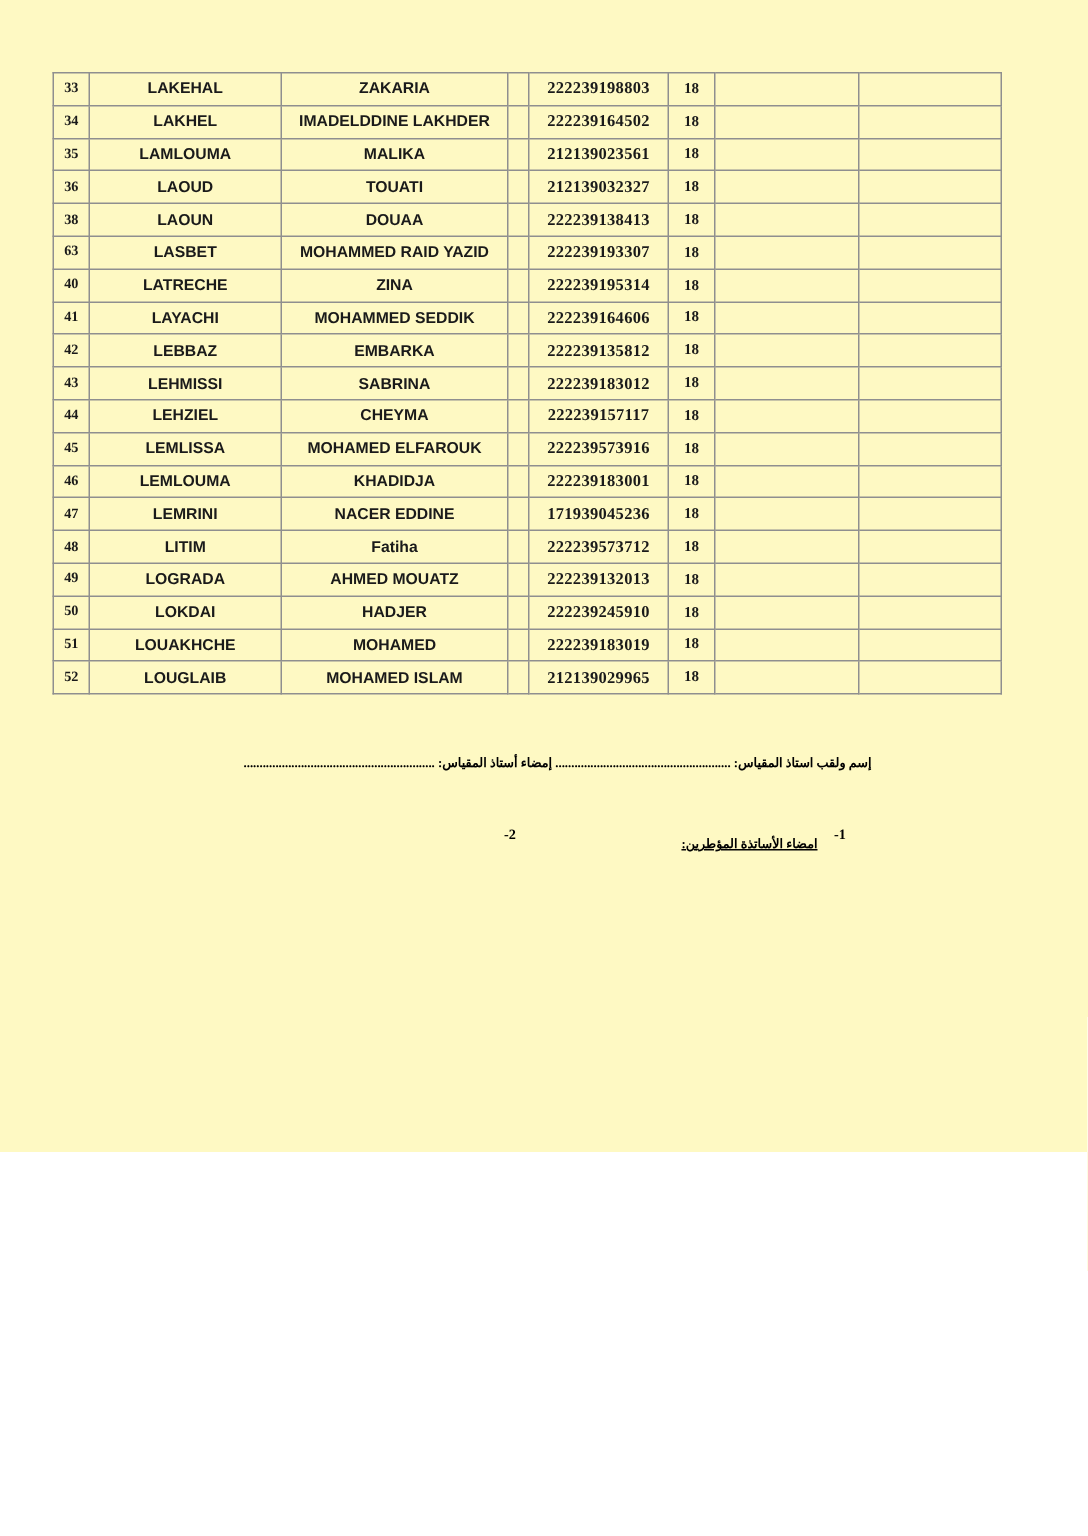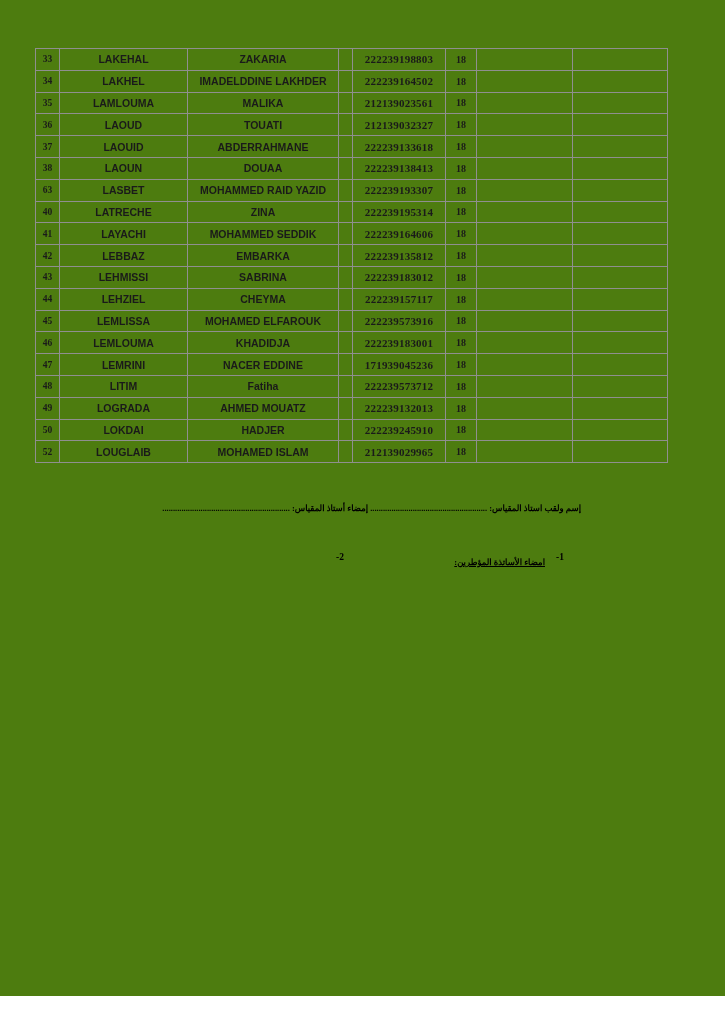--- a/index.html
+++ b/index.html
@@ -3,22 +3,22 @@
 <meta charset="utf-8">
 <style>
   html, body {
     margin: 0;
     padding: 0;
     background: #ffffff;
   }
   .page {
     position: relative;
     width: 725px;
-    height: 996px;
-    background: #4d7c0f;
+    height: 768px;
+    background: #fef9c3;
     overflow: hidden;
   }
   table.student-table {
     position: absolute;
     left: 35px;
     top: 48px;
     width: 632px;
     border-collapse: collapse;
     table-layout: fixed;
   }
@@ -141,30 +141,20 @@
           <td class="col-num">36</td>
           <td class="col-name">LAOUD</td>
           <td class="col-name">TOUATI</td>
           <td class="col-spacer"></td>
           <td class="col-id">212139032327</td>
           <td class="col-grade">18</td>
           <td class="col-empty"></td>
           <td class="col-empty"></td>
         </tr>
         <tr>
-          <td class="col-num">37</td>
-          <td class="col-name">LAOUID</td>
-          <td class="col-name">ABDERRAHMANE</td>
-          <td class="col-spacer"></td>
-          <td class="col-id">222239133618</td>
-          <td class="col-grade">18</td>
-          <td class="col-empty"></td>
-          <td class="col-empty"></td>
-        </tr>
-        <tr>
           <td class="col-num">38</td>
           <td class="col-name">LAOUN</td>
           <td class="col-name">DOUAA</td>
           <td class="col-spacer"></td>
           <td class="col-id">222239138413</td>
           <td class="col-grade">18</td>
           <td class="col-empty"></td>
           <td class="col-empty"></td>
         </tr>
         <tr>
@@ -281,20 +271,30 @@
           <td class="col-num">50</td>
           <td class="col-name">LOKDAI</td>
           <td class="col-name">HADJER</td>
           <td class="col-spacer"></td>
           <td class="col-id">222239245910</td>
           <td class="col-grade">18</td>
           <td class="col-empty"></td>
           <td class="col-empty"></td>
         </tr>
         <tr>
+          <td class="col-num">51</td>
+          <td class="col-name">LOUAKHCHE</td>
+          <td class="col-name">MOHAMED</td>
+          <td class="col-spacer"></td>
+          <td class="col-id">222239183019</td>
+          <td class="col-grade">18</td>
+          <td class="col-empty"></td>
+          <td class="col-empty"></td>
+        </tr>
+        <tr>
           <td class="col-num">52</td>
           <td class="col-name">LOUGLAIB</td>
           <td class="col-name">MOHAMED ISLAM</td>
           <td class="col-spacer"></td>
           <td class="col-id">212139029965</td>
           <td class="col-grade">18</td>
           <td class="col-empty"></td>
           <td class="col-empty"></td>
         </tr>
       </tbody>

